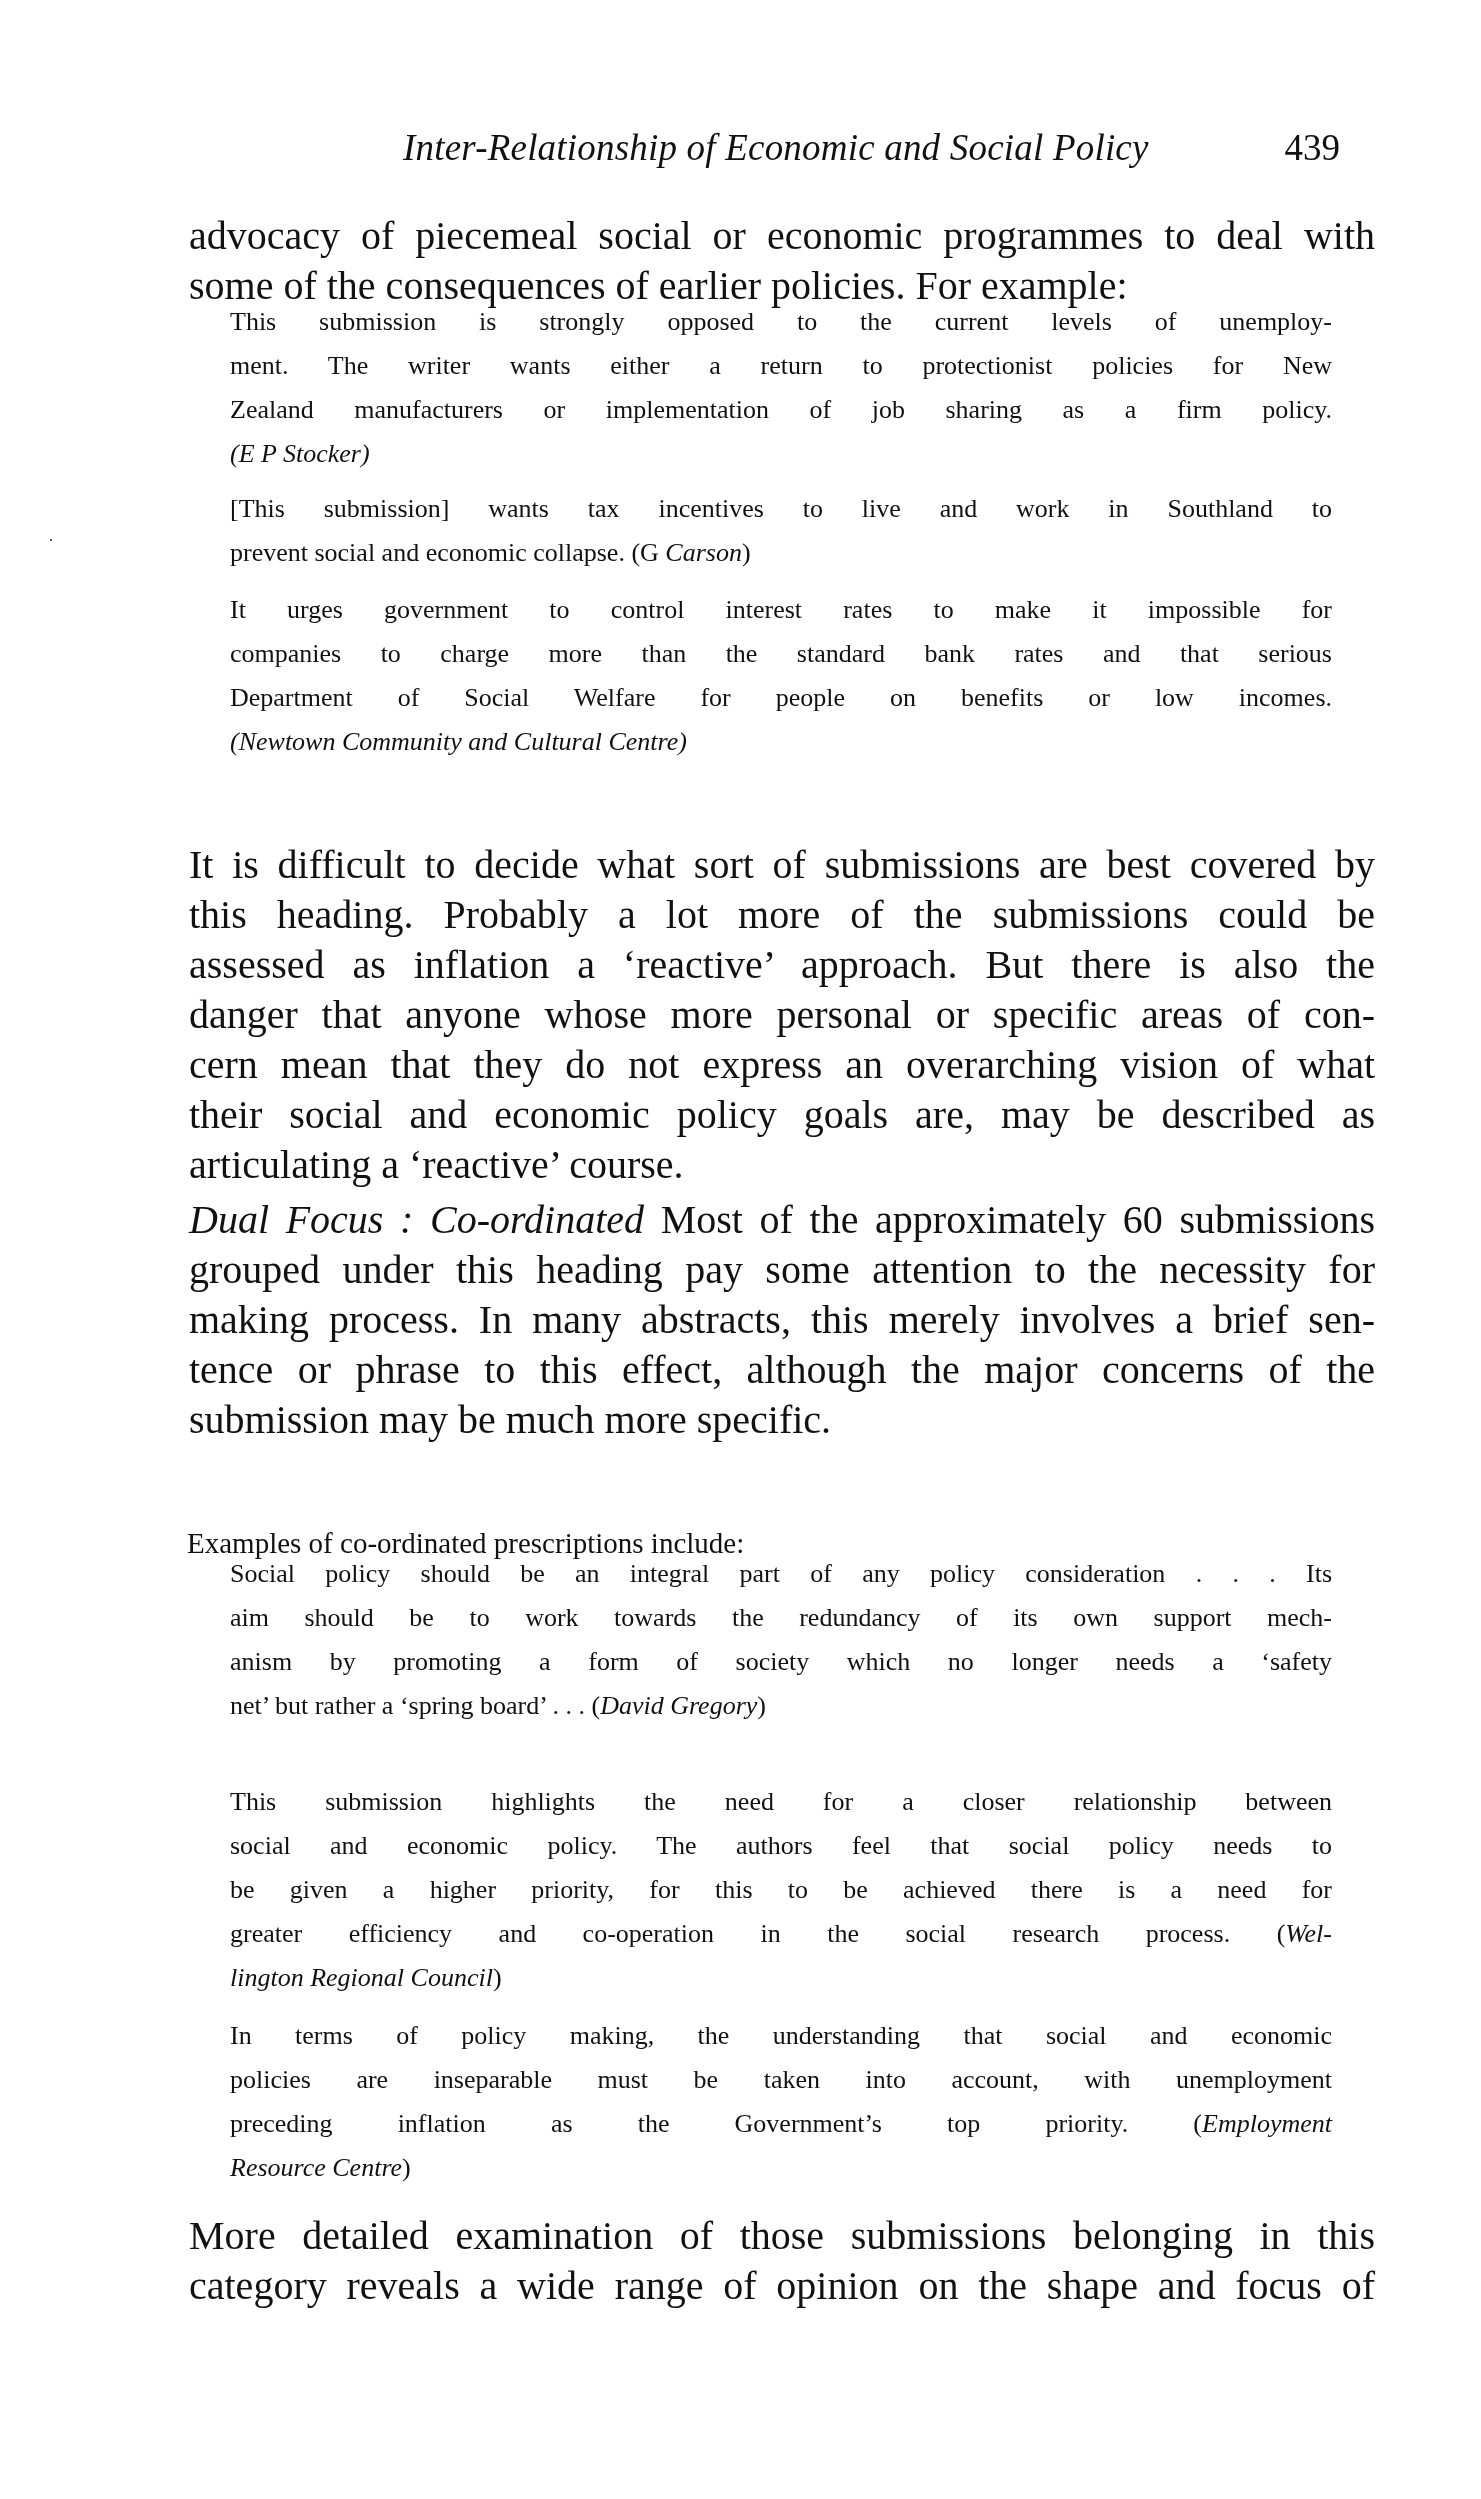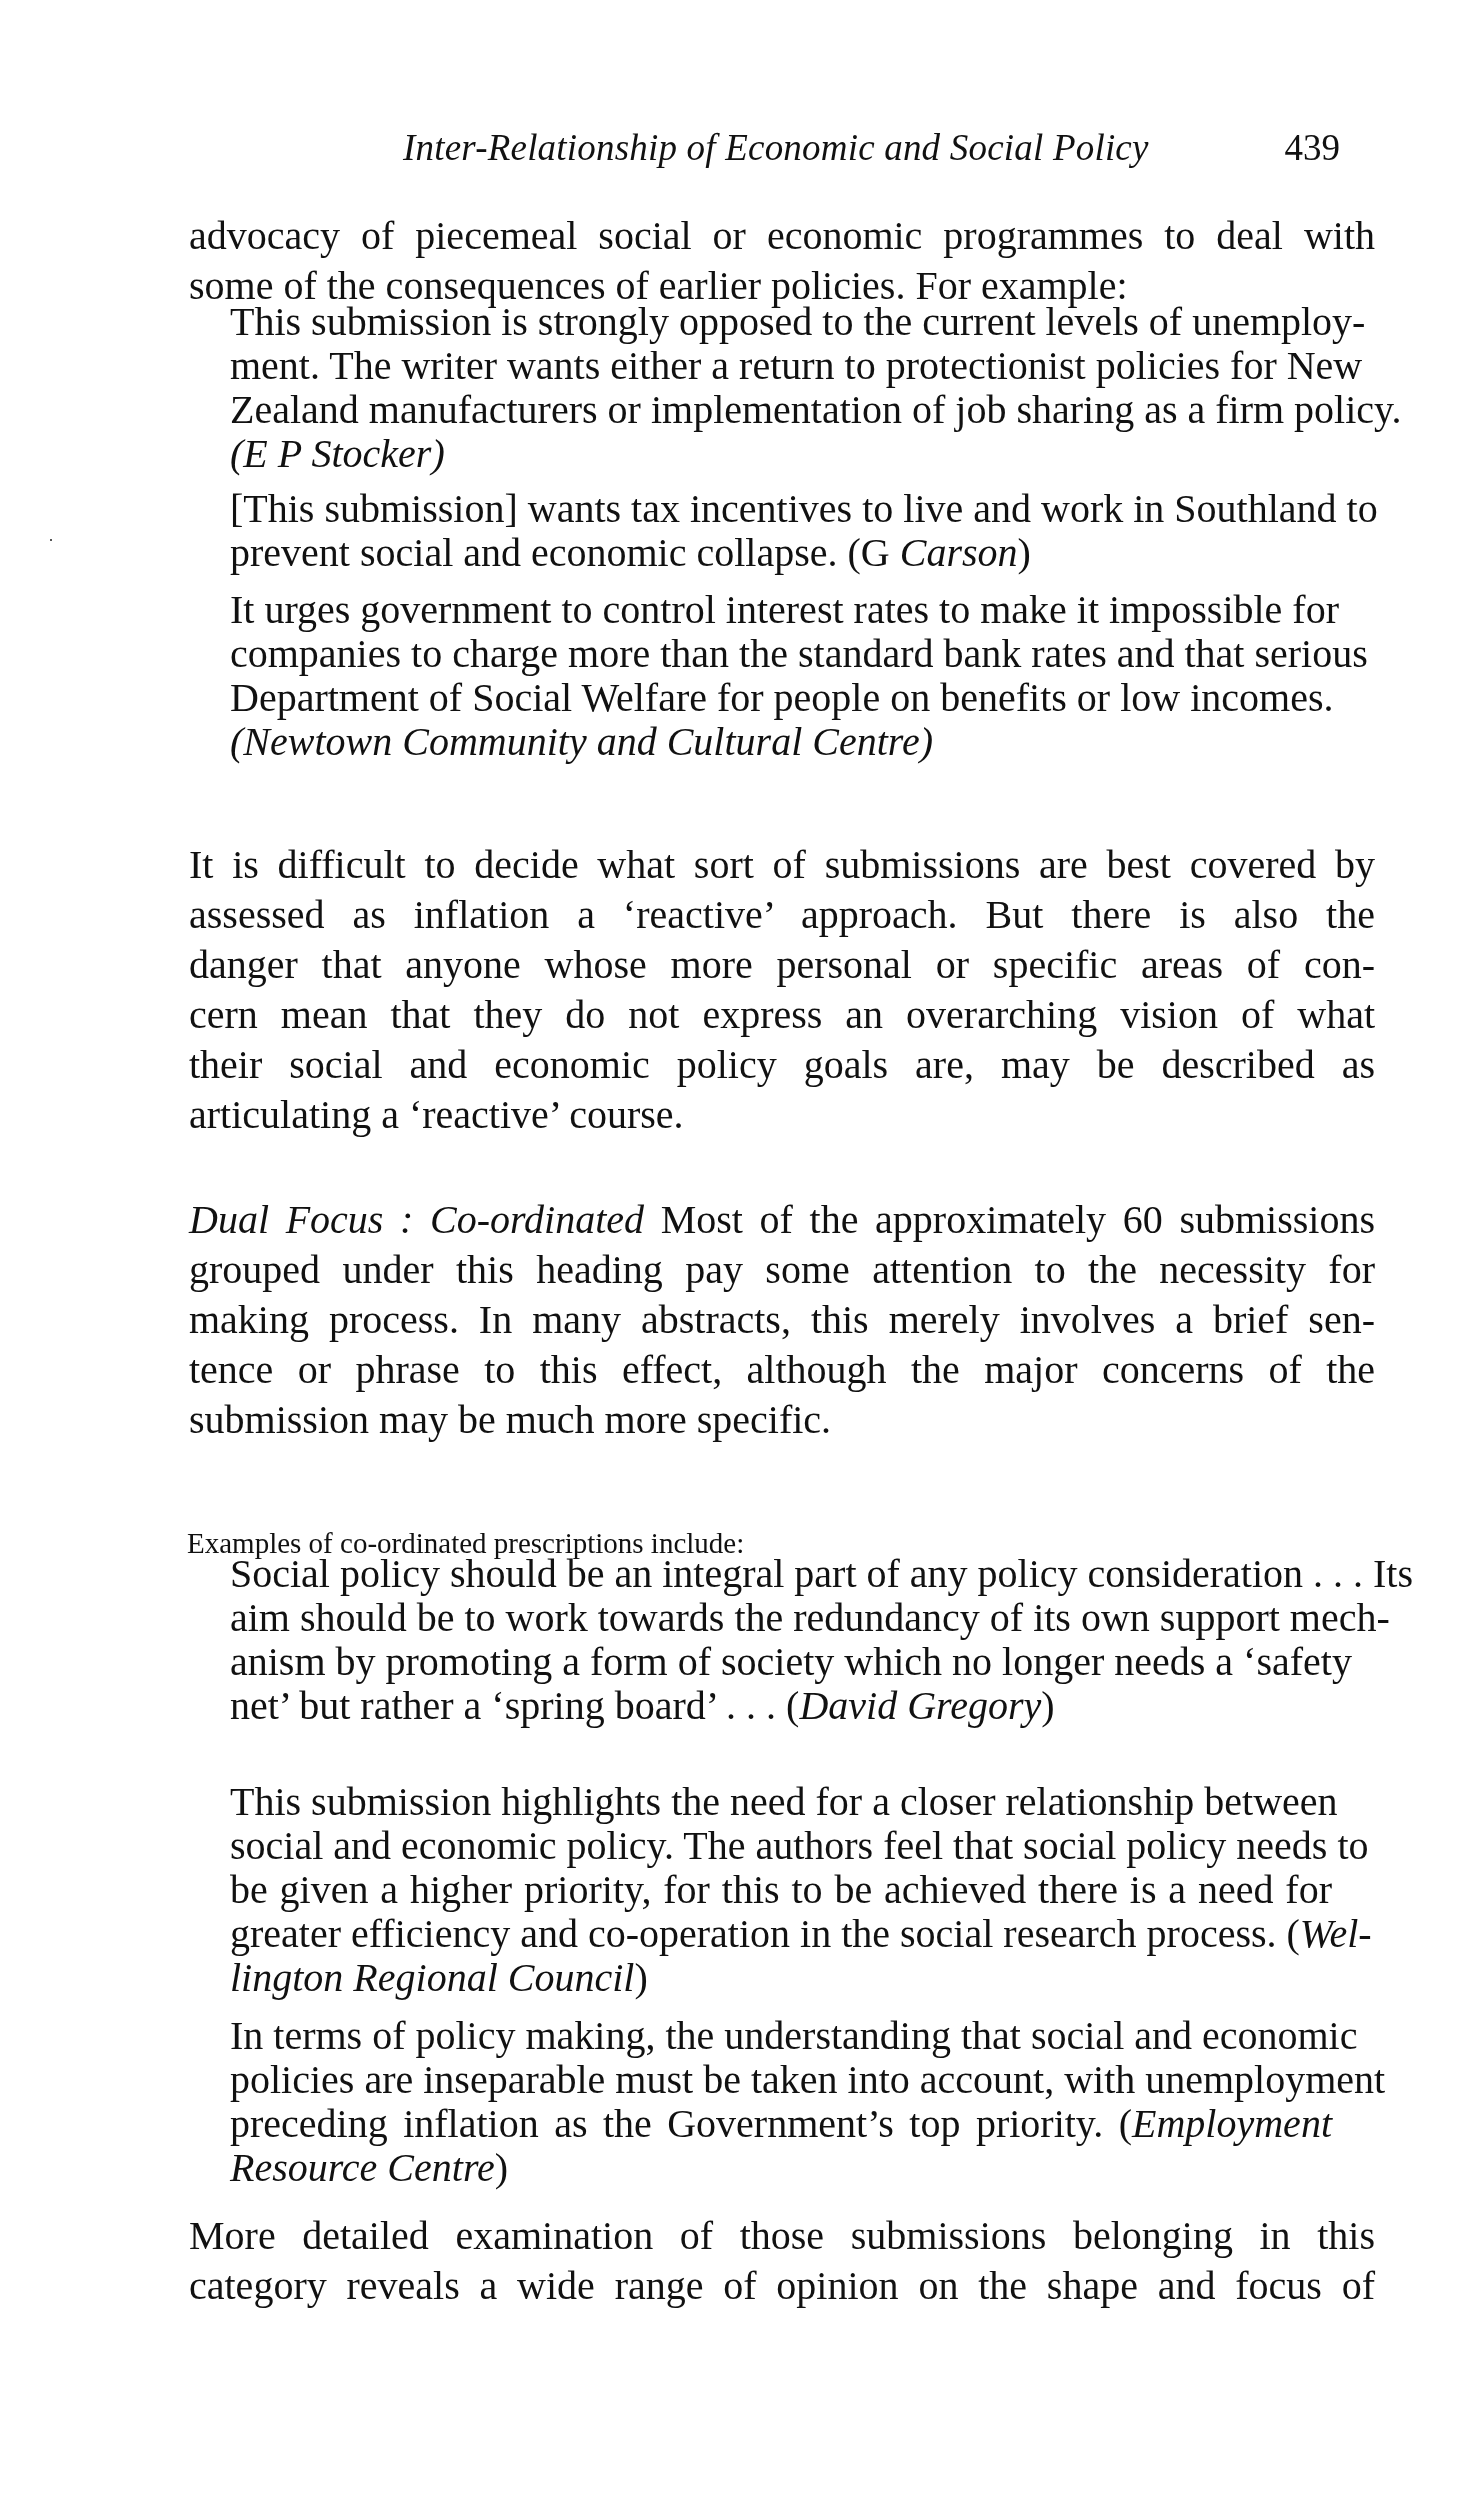--- a/index.html
+++ b/index.html
@@ -63,21 +63,21 @@
       text-align-last: left;
     }
     .body-text {
       font-size: 40px;
       line-height: 50px;
     }
     .quote {
       position: absolute;
       left: 230px;
       width: 1102px;
-      font-size: 40px;
+      font-size: 26px;
       line-height: 44px;
     }
     .intro-indent {
       position: absolute;
       left: 187px;
       width: 1144px;
       font-size: 29px;
       line-height: 50px;
     }
     .it { font-style: italic; }
@@ -121,20 +121,21 @@
 
   <div class="quote" style="top:588px;">
     <span class="line">It urges government to control interest rates to make it impossible for</span>
     <span class="line">companies to charge more than the standard bank rates and that serious</span>
     <span class="line">Department of Social Welfare for people on benefits or low incomes.</span>
     <span class="line last it">(Newtown Community and Cultural Centre)</span>
   </div>
 
   <div class="block body-text" style="top:840px;">
     <span class="line">It is difficult to decide what sort of submissions are best covered by</span>
+    <span class="line">this heading. Probably a lot more of the submissions could be</span>
     <span class="line">assessed as inflation a ‘reactive’ approach. But there is also the</span>
     <span class="line">danger that anyone whose more personal or specific areas of con-</span>
     <span class="line">cern mean that they do not express an overarching vision of what</span>
     <span class="line">their social and economic policy goals are, may be described as</span>
     <span class="line last">articulating a ‘reactive’ course.</span>
   </div>
 
   <div class="block body-text" style="top:1195px;">
     <span class="line"><span class="it">Dual Focus : Co-ordinated</span><span> Most of the approximately 60 submissions</span></span>
     <span class="line">grouped under this heading pay some attention to the necessity for</span>

